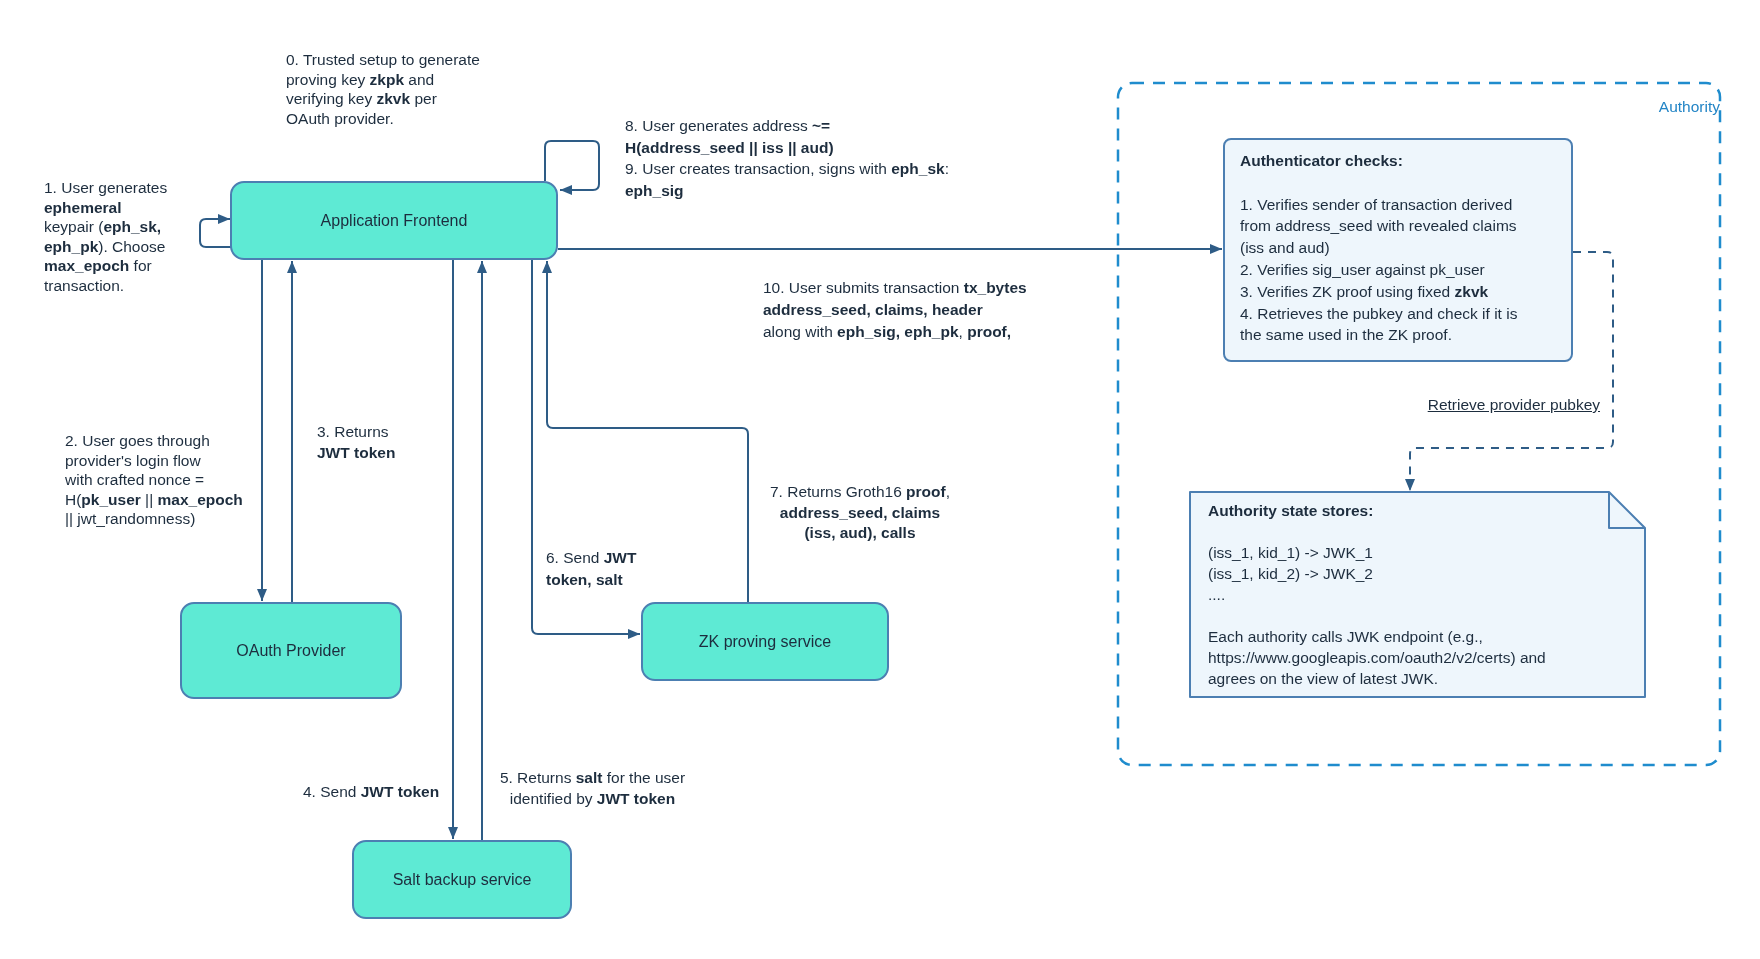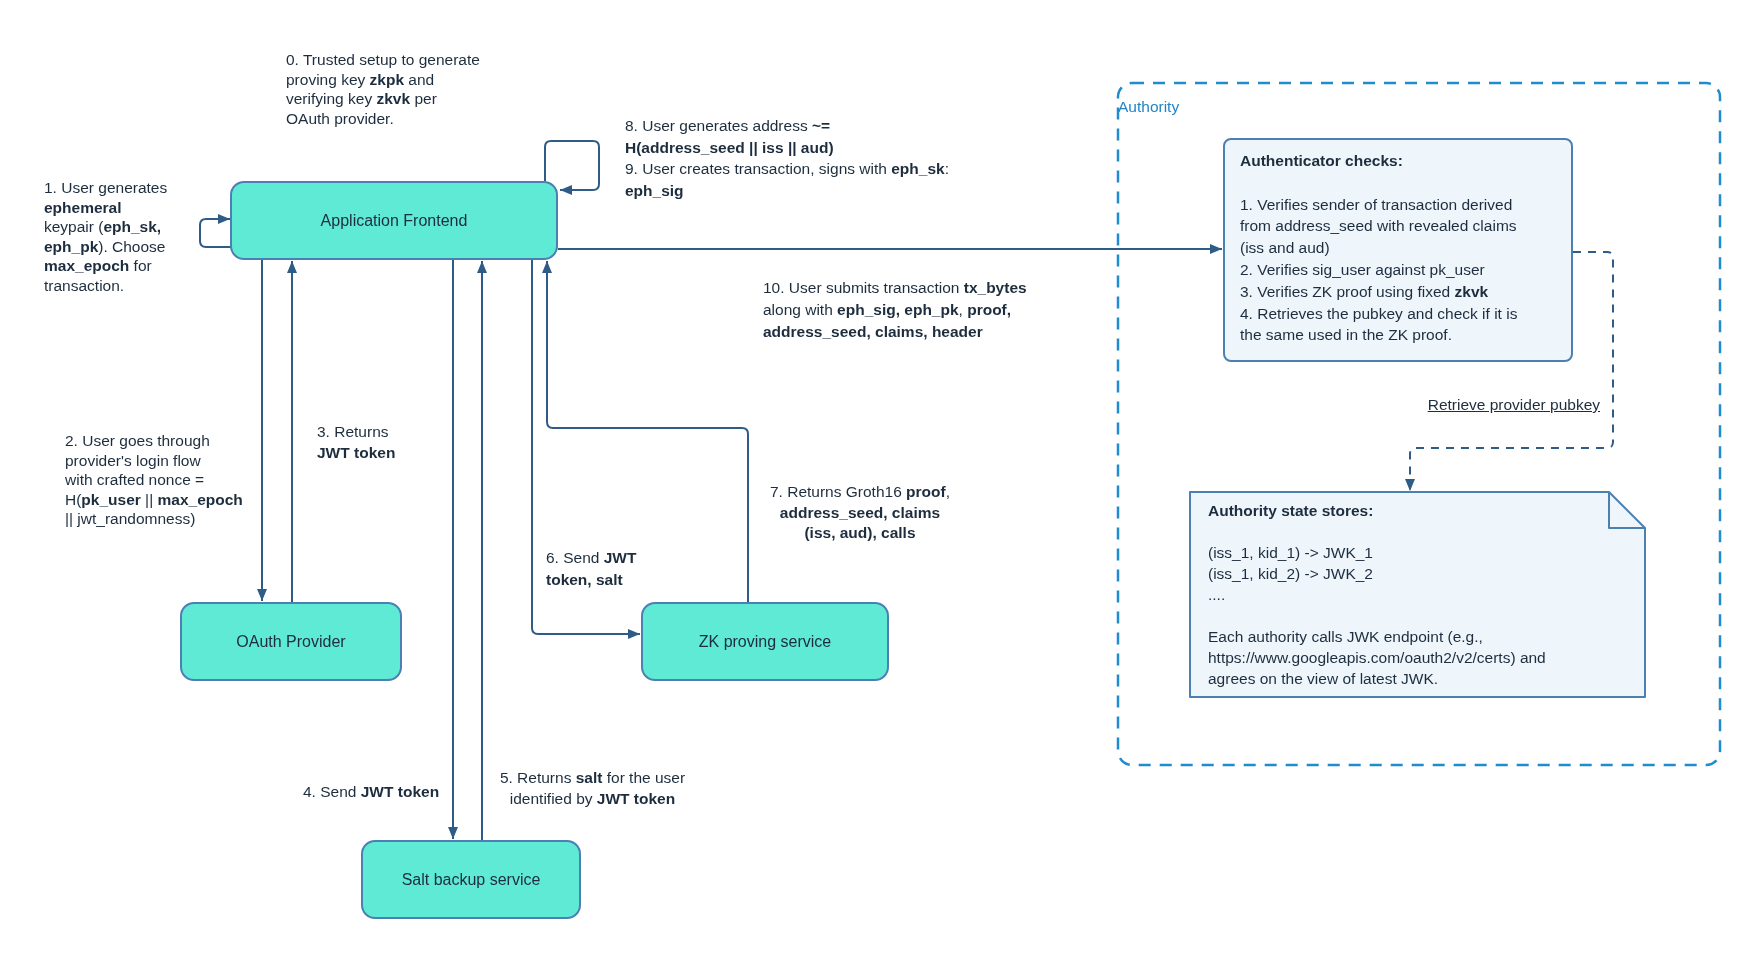--- a/index.html
+++ b/index.html
@@ -32,21 +32,21 @@
   .lbl{
     position:absolute;
     font-size:15.5px;
     color:#1d2d3e;
   }
   .lbl .line{white-space:nowrap;}
   .lbl .line b{font-weight:bold;}
   .authority-label{
     position:absolute;
     font-size:15.5px;
-    text-align:left;
+    text-align:right;
   }
 </style>
 </head>
 <body>
 
 <div id="canvas">
 
   <svg id="shapes-svg" viewBox="0 0 1760 959" xmlns="http://www.w3.org/2000/svg">
     <defs>
       <marker id="arrow" markerUnits="userSpaceOnUse" markerWidth="14" markerHeight="12" refX="13" refY="6" orient="auto">
@@ -66,27 +66,27 @@
         <path d="M532,260 L532,628 Q532,634 538,634 L640,634" fill="none" stroke="#2e5c86" stroke-width="2" stroke-dasharray="none" marker-end="url(#arrow)"></path>
         <path d="M748,602 L748,434 Q748,428 742,428 L553,428 Q547,428 547,422 L547,261" fill="none" stroke="#2e5c86" stroke-width="2" stroke-dasharray="none" marker-end="url(#arrow)"></path>
         <path d="M558,249 L1222,249" fill="none" stroke="#2e5c86" stroke-width="2" stroke-dasharray="none" marker-end="url(#arrow)"></path>
         <path d="M1573,252 L1607,252 Q1613,252 1613,258 L1613,442 Q1613,448 1607,448 L1416,448 Q1410,448 1410,454 L1410,491" fill="none" stroke="#2e5c86" stroke-width="2" stroke-dasharray="8 7" marker-end="url(#arrow)"></path>
       </g>
   </svg>
 
   <div class="box" style="left: 230px; top: 181px; width: 328px; height: 79px;">
     <span>Application Frontend</span>
   </div>
-  <div class="box" style="left: 180px; top: 602px; width: 222px; height: 79px;">
+  <div class="box" style="left: 180px; top: 602px; width: 222px; height: 97px;">
     <span>OAuth Provider</span>
   </div>
   <div class="box" style="left: 641px; top: 602px; width: 248px; height: 79px;">
     <span>ZK proving service</span>
   </div>
-  <div class="box" style="left: 361px; top: 840px; width: 220px; height: 79px;">
+  <div class="box" style="left: 352px; top: 840px; width: 220px; height: 79px;">
     <span>Salt backup service</span>
   </div>
   <div class="panel" style="left: 1223px; top: 138px; width: 350px; height: 224px;"></div>
 
   <div class="authority-label" id="authority-label" style="left: 1118px; top: 98px; width: 602px; color: rgb(35, 133, 198);">Authority</div>
 
   <div id="labels-layer">
       <div class="lbl" style="left: 286px; top: 50px; width: 250px; line-height: 19.5px;">
         <div class="line"><span>0. Trusted setup to generate</span></div>
         <div class="line"><span>proving key </span><b>zkpk</b><span> and</span></div>
@@ -129,22 +129,22 @@
         <div class="line"><b>(iss, aud), calls</b></div>
       </div>
       <div class="lbl" style="left: 625px; top: 88px; width: 410px; line-height: 21.5px; margin-top: 27px;">
         <div class="line"><span>8. User generates address </span><b>~=</b></div>
         <div class="line"><b>H(address_seed || iss || aud)</b></div>
         <div class="line"><span>9. User creates transaction, signs with </span><b>eph_sk</b><span>:</span></div>
         <div class="line"><b>eph_sig</b></div>
       </div>
       <div class="lbl" style="left: 763px; top: 277px; width: 320px; line-height: 22px;">
         <div class="line"><span>10. User submits transaction </span><b>tx_bytes</b></div>
+        <div class="line"><b>address_seed, claims, header</b></div>
         <div class="line"><span>along with </span><b>eph_sig, eph_pk</b><span>, </span><b>proof,</b></div>
-        <div class="line"><b>address_seed, claims, header</b></div>
       </div>
       <div class="lbl" style="left: 1330px; top: 394px; width: 270px; line-height: 21px; text-align: right; text-decoration: underline;">
         <div class="line"><span>Retrieve provider pubkey</span></div>
       </div>
       <div class="lbl" style="left: 1240px; top: 150px; width: 325px; line-height: 21.8px;">
         <div class="line"><b>Authenticator checks:</b></div>
         <div class="line">&nbsp;</div>
         <div class="line"><span>1. Verifies sender of transaction derived</span></div>
         <div class="line"><span>from address_seed with revealed claims</span></div>
         <div class="line"><span>(iss and aud)</span></div>

